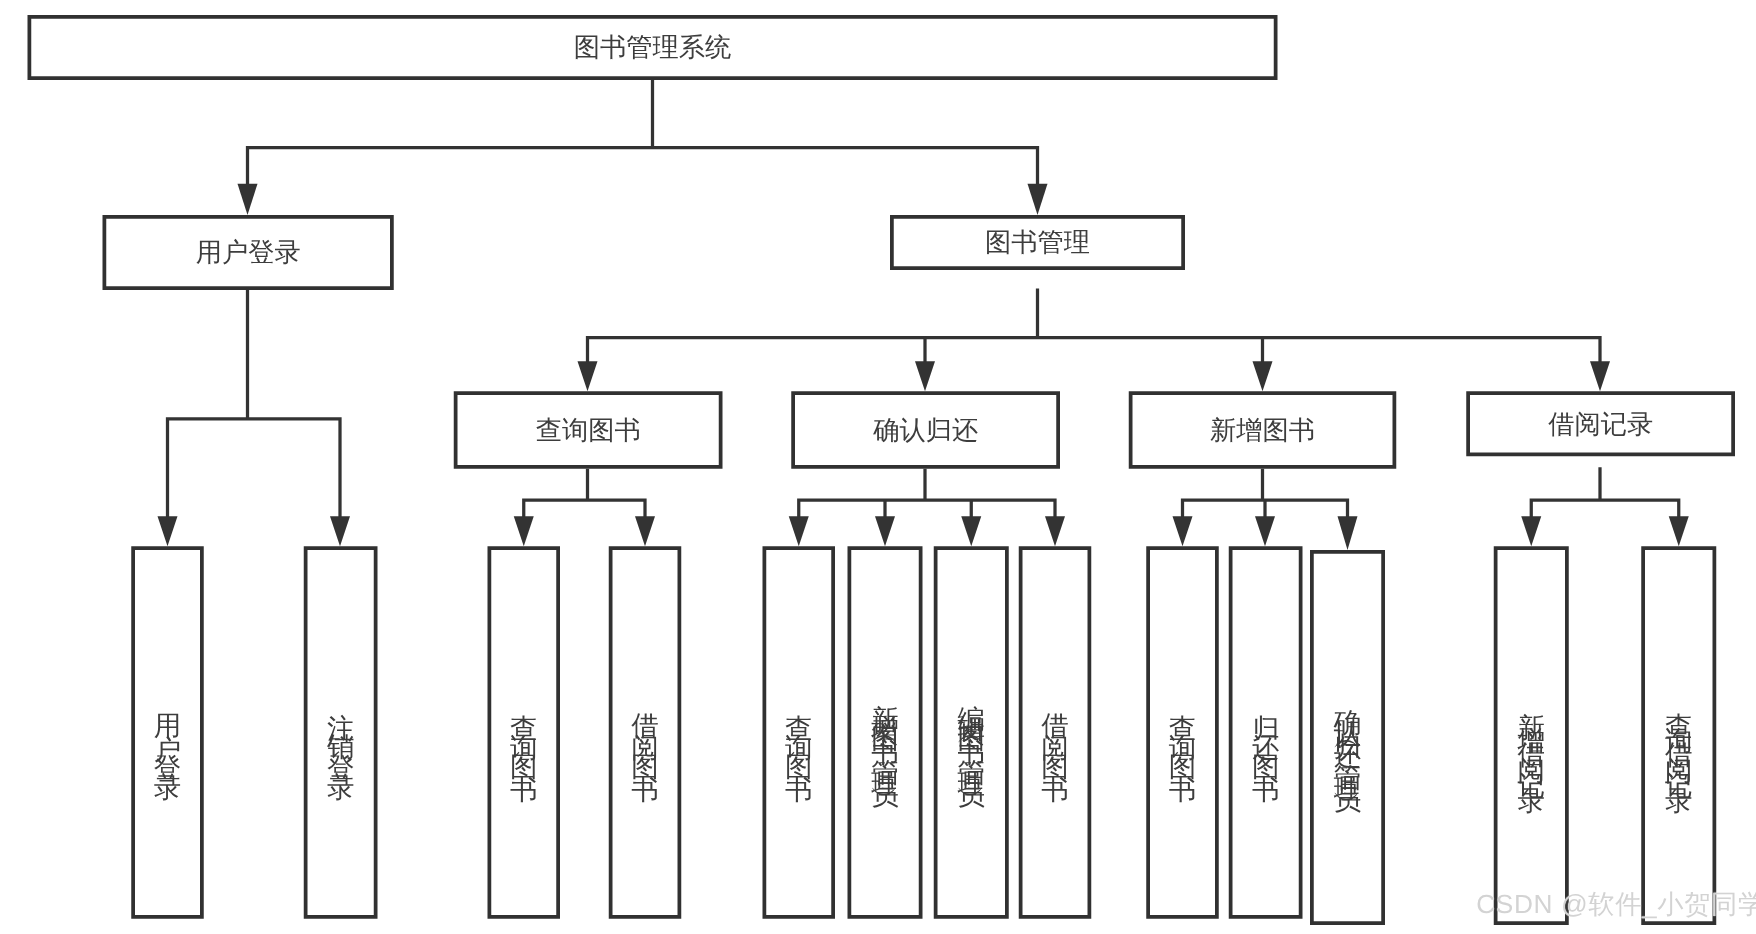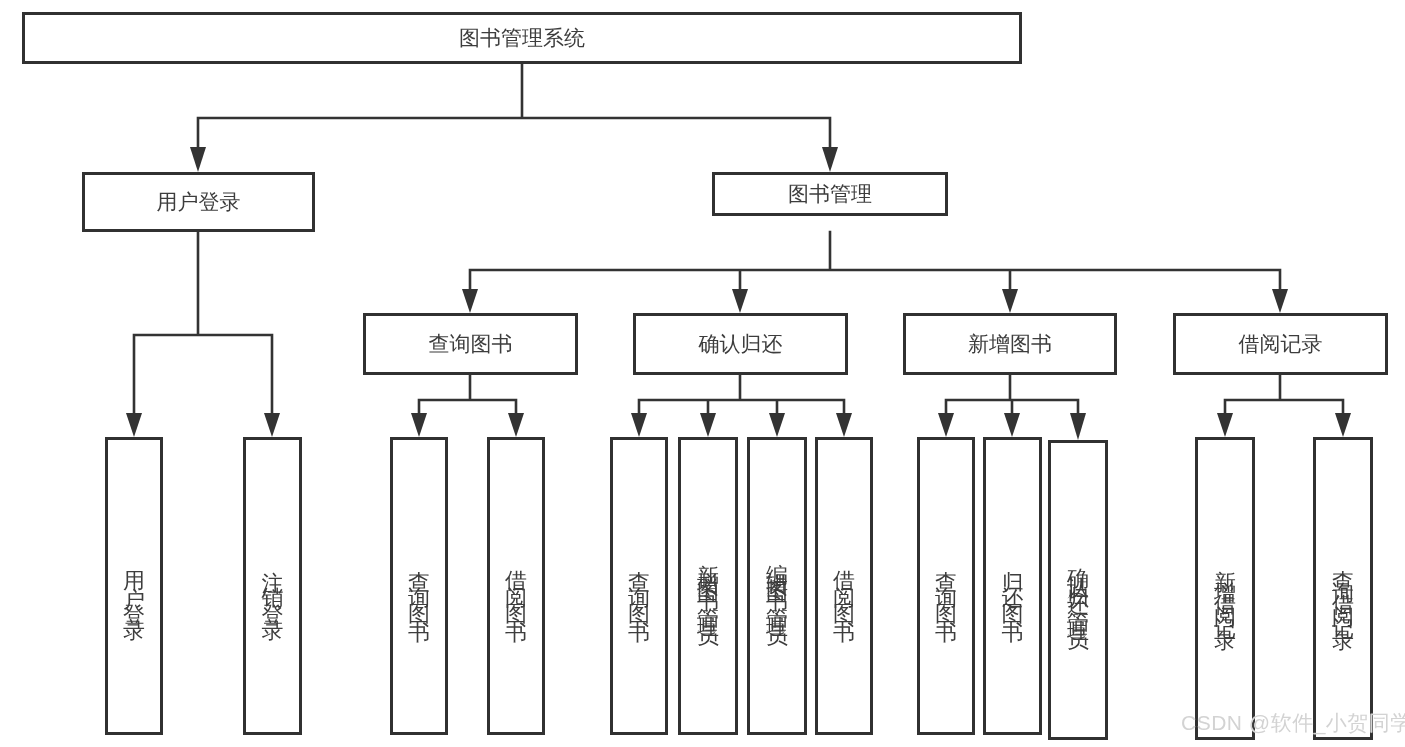--- a/index.html
+++ b/index.html
@@ -121,21 +121,21 @@
 
   <div class="node" style="left:363px; top:313px; width:215px; height:62px;">
     <span>查询图书</span>
   </div>
   <div class="node" style="left:633px; top:313px; width:215px; height:62px;">
     <span>确认归还</span>
   </div>
   <div class="node" style="left:903px; top:313px; width:214px; height:62px;">
     <span>新增图书</span>
   </div>
-  <div class="node" style="left:1173px; top:313px; width:215px; height:62px;">
+  <div class="node" style="left:1173px; top:313px; width:215px; height:52px;">
     <span>借阅记录</span>
   </div>
 
   <div class="node leaf" style="left:105px; top:437px; width:58px; height:298px;">
     <span class="vtext sp4">用户登录</span>
   </div>
   <div class="node leaf" style="left:243px; top:437px; width:59px; height:298px;">
     <span class="vtext sp4">注销登录</span>
   </div>
 

